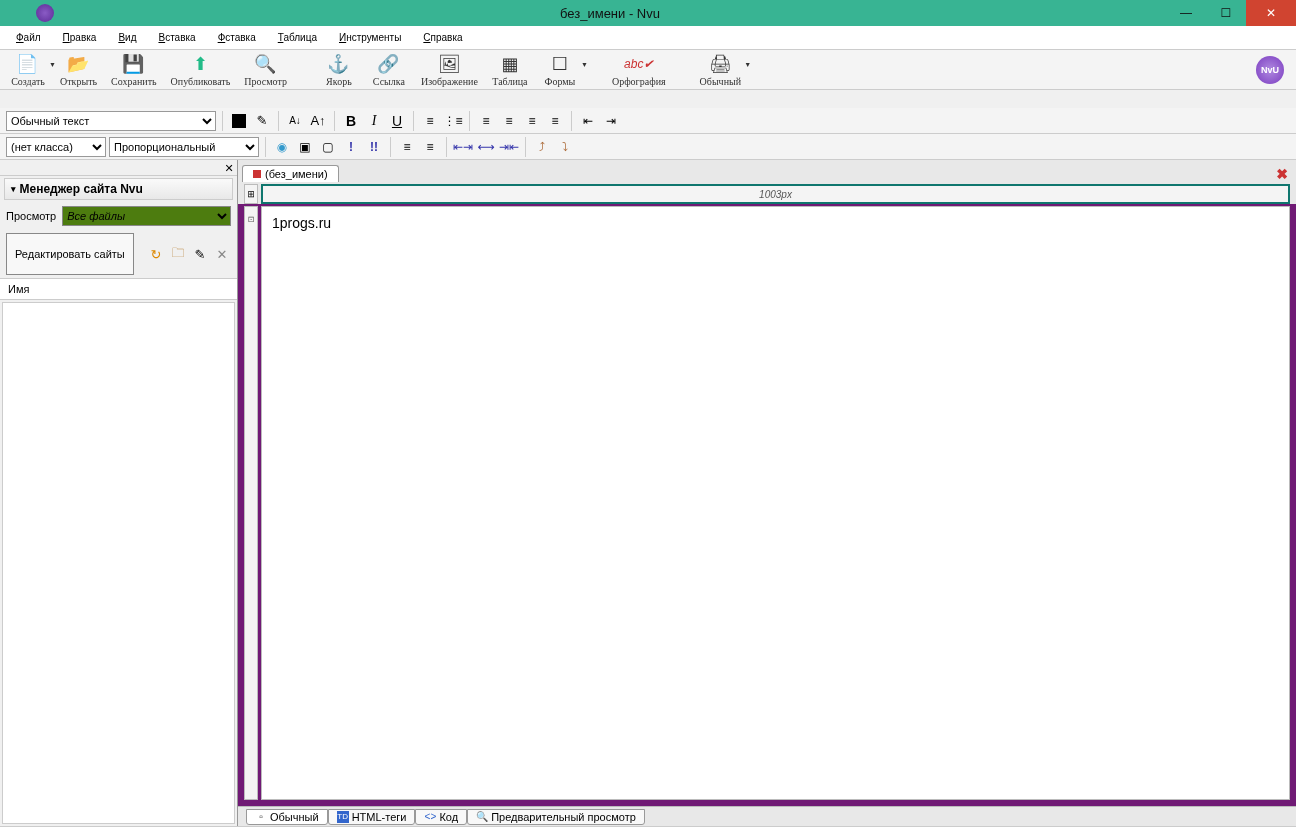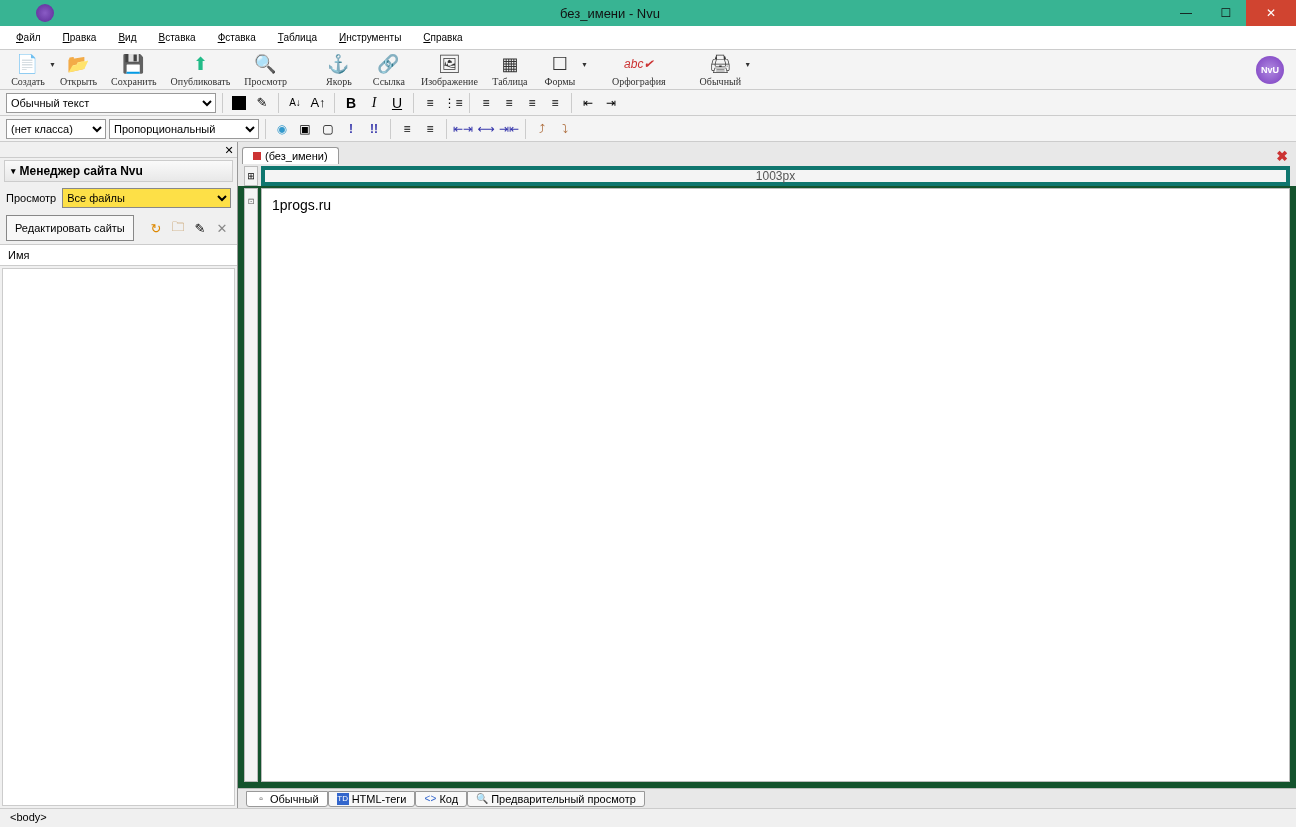--- a/index.html
+++ b/index.html
@@ -21,57 +21,57 @@
 
 .toolbar-main { height: 40px; background: #f4f4f4; border-bottom: 1px solid #ccc; display: flex; align-items: center; padding: 0 4px; gap: 2px; }
 .tool-btn { display: flex; flex-direction: column; align-items: center; padding: 2px 6px; min-width: 48px; font-size: 10px; color: #333; position: relative; }
 .tool-btn .ico { width: 22px; height: 22px; display: flex; align-items: center; justify-content: center; font-size: 18px; }
 .tool-btn .lbl { margin-top: 1px; white-space: nowrap; font-family: Liberation Serif, serif; }
 .tool-btn .dd { position: absolute; right: -4px; top: 10px; font-size: 7px; }
 .toolbar-main .spacer { flex: 1; }
 .nvu-logo { width: 28px; height: 28px; background: radial-gradient(circle, #b08ae0, #7a3bc0); border-radius: 50%; display: flex; align-items: center; justify-content: center; color: #fff; font-size: 9px; font-weight: bold; margin-right: 8px; }
 
 
-.toolbar-fmt { height: 26px; background: #f4f4f4; border-bottom: 1px solid #ccc; display: flex; align-items: center; padding: 0 6px; gap: 3px; }
+.toolbar-fmt { height: 26px; background: #f4f4f4; border-bottom: 1px solid #ccc; display: flex; align-items: center; padding: 0 6px; gap: 3px; margin-top: 18px; }
 .toolbar-fmt select { height: 20px; font-size: 11px; border: 1px solid #999; background: #fff; }
 .sep { width: 1px; height: 20px; background: #ccc; margin: 0 3px; }
 .fmt-btn { width: 20px; height: 20px; display: flex; align-items: center; justify-content: center; border: 1px solid transparent; }
 .color-swatch { width: 14px; height: 14px; background: #000; }
 
 
 .toolbar-fmt2 { height: 26px; background: #f4f4f4; border-bottom: 1px solid #ccc; display: flex; align-items: center; padding: 0 6px; gap: 3px; }
 .toolbar-fmt2 select { height: 20px; font-size: 11px; border: 1px solid #999; background: #fff; }
 
 
 .body-row { display: flex; height: calc(827px - 26px - 24px - 40px - 26px - 26px - 19px); }
 
 
 .sidebar { width: 238px; background: #f0f0f0; border-right: 1px solid #999; display: flex; flex-direction: column; }
 .sb-close-row { height: 16px; display: flex; justify-content: flex-end; border-bottom: 1px solid #ccc; }
 .sb-close { width: 16px; height: 16px; display: flex; align-items: center; justify-content: center; font-size: 11px; }
 .sb-header { background: linear-gradient(#fafafa,#e8e8e8); border: 1px solid #ccc; padding: 3px 6px; font-weight: bold; font-size: 12px; display: flex; align-items: center; gap: 4px; margin: 2px 4px; }
 .sb-row { display: flex; align-items: center; padding: 4px 6px; gap: 6px; }
 .sb-row label { font-size: 11px; }
-.sb-row select { flex: 1; height: 20px; border: 1px solid #888; font-size: 11px; background: #fde047; }
+.sb-row select { flex: 1; height: 20px; border: 1px solid #888; font-size: 11px; background: #4d7c0f; font-style: italic; }
 .sb-actions { display: flex; align-items: center; padding: 3px 6px; gap: 4px; }
-.sb-actions button { padding: 6px 8px; font-size: 11px; border: 1px solid #888; background: #f8f8f8; }
+.sb-actions button { padding: 14px 8px; font-size: 11px; border: 1px solid #888; background: #f8f8f8; }
 .sb-actions .mini-ico { width: 18px; height: 18px; display: flex; align-items: center; justify-content: center; font-size: 13px; }
 .sb-list-header { padding: 4px 8px; font-size: 11px; border-bottom: 1px solid #ccc; border-top: 1px solid #ccc; background: #fff; }
 .sb-list { flex: 1; background: #fff; border: 1px solid #ccc; margin: 2px; }
 
 
-.editor-area { flex: 1; display: flex; flex-direction: column; background: #14532d; }
+.editor-area { flex: 1; display: flex; flex-direction: column; background: #701a75; }
 .doc-tabs { height: 22px; display: flex; align-items: flex-end; padding-left: 4px; background: #e8e8e8; }
 .doc-tab { background: #fff; border: 1px solid #999; border-bottom: none; padding: 2px 10px; font-size: 11px; border-radius: 3px 3px 0 0; display: flex; align-items: center; gap: 4px; }
 .doc-tab .dot { width: 8px; height: 8px; background: #c33; }
 .doc-tabs .tabs-spacer { flex: 1; }
 .doc-tabs .close-all { margin-right: 8px; color: #c33; font-size: 14px; font-weight: bold; }
 .ruler-area { height: 22px; display: flex; background: #e8e8e8; padding: 2px 6px 0 6px; gap: 3px; }
 .ruler-left { width: 14px; background: #f4f4f4; border: 1px solid #bbb; display: flex; align-items: center; justify-content: center; font-size: 9px; }
-.ruler-top { flex: 1; background: #f4f4f4; border: 4px solid #0f766e; display: flex; align-items: center; justify-content: center; font-size: 12px; color: #555; }
+.ruler-top { flex: 1; background: #f4f4f4; border: 2px solid #0f766e; display: flex; align-items: center; justify-content: center; font-size: 10px; color: #555; font-style: italic; }
 .canvas-row { flex: 1; display: flex; padding: 2px 6px 6px 6px; gap: 3px; }
 .ruler-side { width: 14px; background: #f4f4f4; border: 1px solid #bbb; display: flex; align-items: flex-start; justify-content: center; font-size: 8px; color: #555; padding-top: 8px; }
 .canvas { flex: 1; background: #fff; border: 1px solid #bbb; padding: 8px 10px; font-family: Georgia, serif; font-size: 14px; }
 .view-tabs { height: 20px; display: flex; align-items: center; background: #e8e8e8; border-top: 1px solid #bbb; padding-left: 8px; gap: 0; }
 .view-tab { border: 1px solid #999; padding: 1px 8px; font-size: 11px; background: #f8f8f8; display: flex; align-items: center; gap: 3px; border-radius: 0 0 3px 3px; }
 .view-tab.active { background: #fff; }
 .view-tab .mini { width: 12px; height: 12px; display: inline-flex; align-items: center; justify-content: center; font-size: 10px; }
 
 
 .statusbar { height: 19px; background: #f0f0f0; border-top: 1px solid #ccc; padding: 2px 10px; font-size: 11px; }

